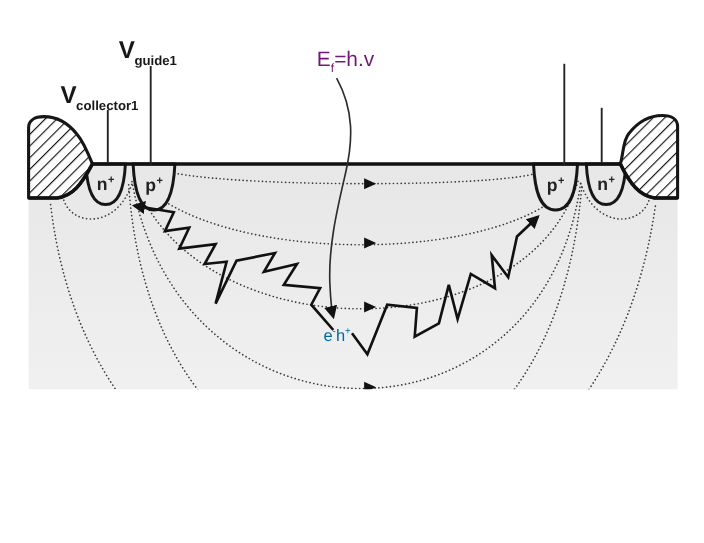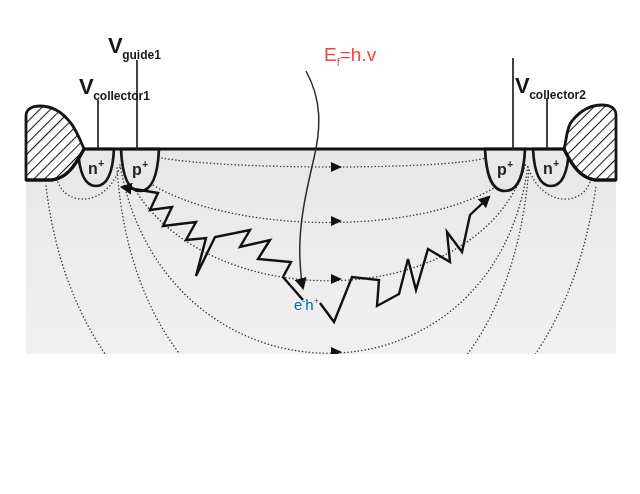--- a/index.html
+++ b/index.html
@@ -4,21 +4,21 @@
 <style>
   html,body{margin:0;padding:0;background:#ffffff;}
   .stage{
     position:relative;width:640px;height:354px;background:#ffffff;overflow:hidden;
     font-family:"Liberation Sans","DejaVu Sans",sans-serif;color:#1a1a1a;
   }
   .stage svg{position:absolute;left:0;top:0;}
   .lbl{position:absolute;white-space:nowrap;line-height:1;}
   .vlabel{font-weight:bold;font-size:22px;letter-spacing:-0.5px;color:#181818;}
   .vlabel .vsub{font-size:12px;font-weight:bold;vertical-align:-6px;letter-spacing:0;}
-  .photonlabel{font-size:19px;color:#ef4444;margin-left:36px;}
+  .photonlabel{font-size:19px;color:#701a75;}
   .photonlabel .psub{font-size:11px;vertical-align:-5px;}
   .welllabel{font-size:16px;font-weight:600;color:#222;transform:translate(-50%,-50%);}
   .welllabel .sup{font-size:10px;vertical-align:7px;margin-left:0.5px;}
   .ehplabel{font-size:15px;font-weight:500;color:#0369a1;}
   .ehplabel .sup{font-size:9px;vertical-align:6px;}
   .sublabel{font-size:18px;font-weight:600;color:#222;letter-spacing:0.2px;}
   .sublabel .sup{font-size:11px;vertical-align:7px;}
 </style>
 </head>
 <body>
@@ -88,32 +88,29 @@
     <g fill="none" stroke="#111" stroke-width="2.4" stroke-linejoin="miter">
       <path marker-end="url(#ah)" d="M303 300 L283 277 L291 262 L258 259 L270 240 L240 247 L250 230 L215 237 L196 276 L206 238 L186 240 L196 222 L163 226 L172 207 L150 210 L158 193 L122 187"></path>
       <path marker-end="url(#ah)" d="M320 303 L334 322 L352 277 L379 280 L377 306 L399 294 L408 259 L416 290 L428 249 L450 262 L447 232 L462 252 L470 215 L489 197"></path>
     </g>
   </svg>
 
   <div class="lbl vlabel" style="left:108px;top:35px">
     <span>V</span><span class="vsub">guide1</span>
   </div>
 
-  <div class="lbl vlabel" style="left:79px;top:76px">
+  <div class="lbl vlabel" style="left:55px;top:76px">
     <span>V</span><span class="vsub">collector1</span>
   </div>
 
   <div class="lbl photonlabel" style="left:288px;top:45px">
     <span>E</span><span class="psub">f</span><span>=h.v</span>
   </div>
 
 
-  <div class="lbl vlabel" style="left:515px;top:75px">
-    <span>V</span><span class="vsub">collector2</span>
-  </div>
 
   <div class="lbl welllabel" style="left:96px;top:168px">
     <span>n</span><span class="sup">+</span>
   </div>
   <div class="lbl welllabel" style="left:140px;top:169px">
     <span>p</span><span class="sup">+</span>
   </div>
   <div class="lbl welllabel" style="left:505px;top:169px">
     <span>p</span><span class="sup">+</span>
   </div>

